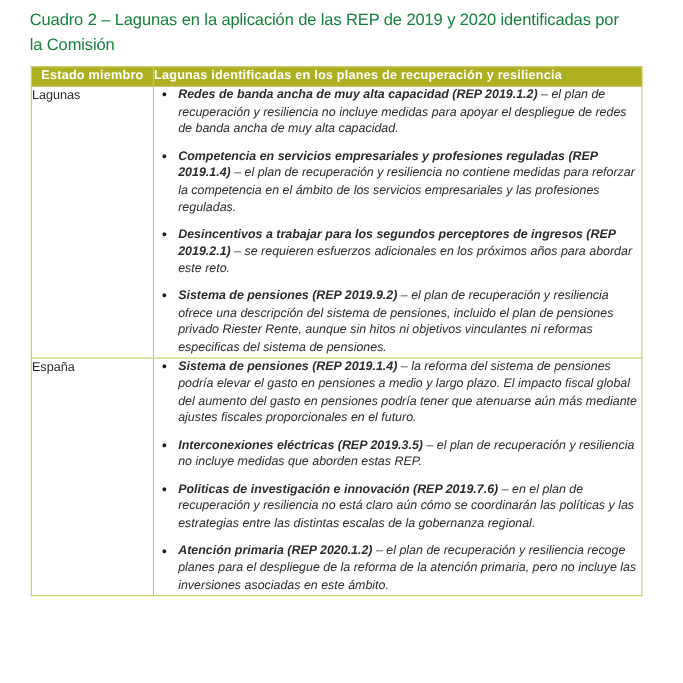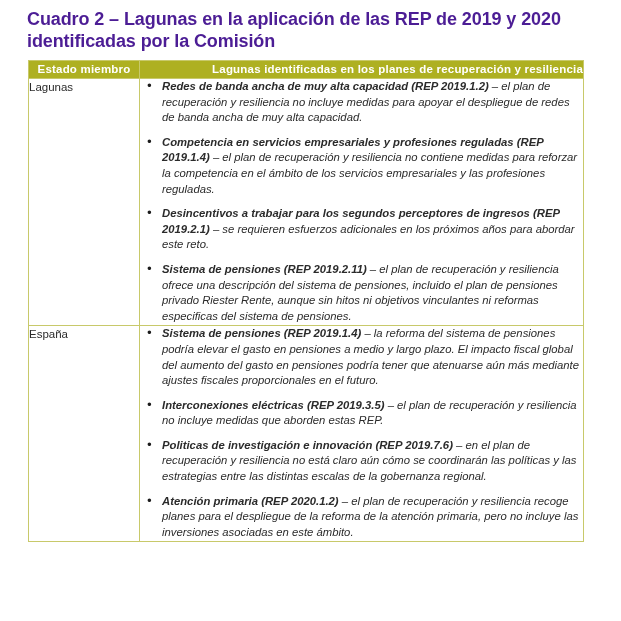--- a/index.html
+++ b/index.html
@@ -21,24 +21,24 @@
     height: 621px;
     box-sizing: border-box;
   }
 
   
   .doc-title {
     position: absolute;
     left: 27px;
     top: 8px;
     width: 540px;
-    font-size: 18px;
-    font-weight: bold;
+    font-size: 15px;
+    font-weight: normal;
     line-height: 22px;
-    color: #4c1d95;
+    color: #15803d;
     letter-spacing: -0.1px;
   }
 
   
   .tbl-wrap {
     position: absolute;
     left: 28px;
     top: 60px;
     width: 616px;
   }
@@ -63,21 +63,21 @@
     border: 1px solid #c8c96a;
     letter-spacing: 0.2px;
   }
   th.col-state {
     width: 110px;
     text-align: center;
     padding: 11px 6px 13px 6px;
     line-height: 17px;
   }
   th.col-gaps {
-    text-align: right;
+    text-align: left;
     padding: 11px 10px 13px 15px;
     line-height: 17px;
     vertical-align: middle;
   }
 
   
   td.state-cell {
     width: 110px;
     font-size: 11.5px;
     color: #2b2b2b;
@@ -145,21 +145,21 @@
         </tr>
       </thead>
       <tbody id="table-body">
           <tr>
             <td class="state-cell">Lagunas</td>
             <td class="gaps-cell">
               <ul class="gap-list">
                 <li><span class="lead">Redes de banda ancha de muy alta capacidad (REP 2019.1.2)</span><span class="rest"> – el plan de recuperación y resiliencia no incluye medidas para apoyar el despliegue de redes de banda ancha de muy alta capacidad.</span></li>
                 <li><span class="lead">Competencia en servicios empresariales y profesiones reguladas (REP 2019.1.4)</span><span class="rest"> – el plan de recuperación y resiliencia no contiene medidas para reforzar la competencia en el ámbito de los servicios empresariales y las profesiones reguladas.</span></li>
                 <li><span class="lead">Desincentivos a trabajar para los segundos perceptores de ingresos (REP 2019.2.1)</span><span class="rest"> – se requieren esfuerzos adicionales en los próximos años para abordar este reto.</span></li>
-                <li><span class="lead">Sistema de pensiones (REP 2019.2.11)</span><span class="rest"> – el plan de recuperación y resiliencia ofrece una descripción del sistema de pensiones, incluido el plan de pensiones privado Riester Rente, aunque sin hitos ni objetivos vinculantes ni reformas especificas del sistema de pensiones.</span></li>
+                <li><span class="lead">Sistema de pensiones (REP 2019.9.2)</span><span class="rest"> – el plan de recuperación y resiliencia ofrece una descripción del sistema de pensiones, incluido el plan de pensiones privado Riester Rente, aunque sin hitos ni objetivos vinculantes ni reformas especificas del sistema de pensiones.</span></li>
               </ul>
             </td>
           </tr>
           <tr>
             <td class="state-cell">España</td>
             <td class="gaps-cell">
               <ul class="gap-list">
                 <li><span class="lead">Sistema de pensiones (REP 2019.1.4)</span><span class="rest"> – la reforma del sistema de pensiones podría elevar el gasto en pensiones a medio y largo plazo. El impacto fiscal global del aumento del gasto en pensiones podría tener que atenuarse aún más mediante ajustes fiscales proporcionales en el futuro.</span></li>
                 <li><span class="lead">Interconexiones eléctricas (REP 2019.3.5)</span><span class="rest"> – el plan de recuperación y resiliencia no incluye medidas que aborden estas REP.</span></li>
                 <li><span class="lead">Politicas de investigación e innovación (REP 2019.7.6)</span><span class="rest"> – en el plan de recuperación y resiliencia no está claro aún cómo se coordinarán las políticas y las estrategias entre las distintas escalas de la gobernanza regional.</span></li>

